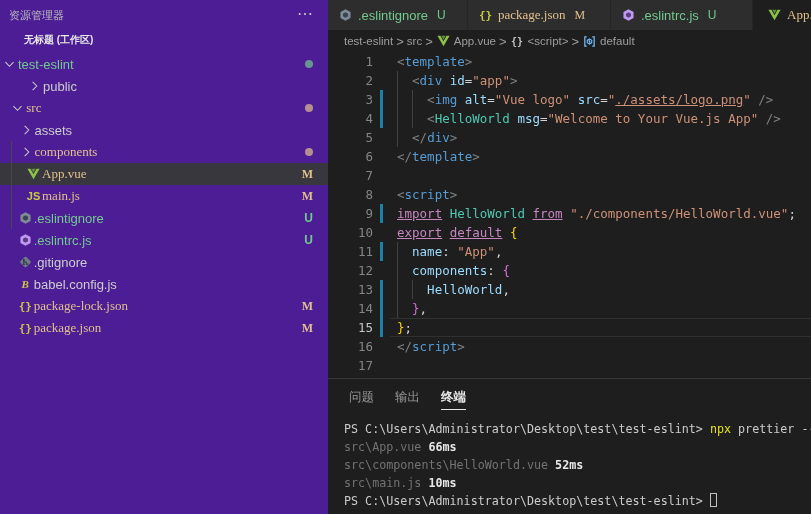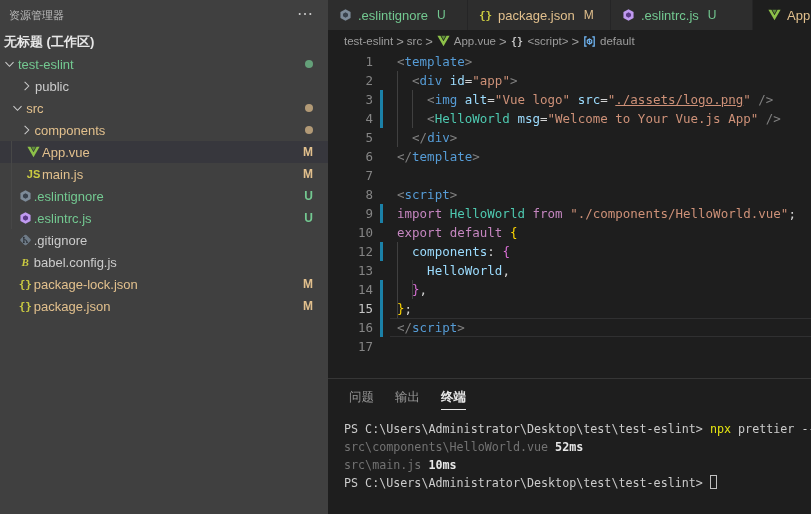--- a/index.html
+++ b/index.html
@@ -1,38 +1,38 @@
 <!DOCTYPE html>
 <html style="--tree-default: #cccccc; --git-added: #73c991; --git-modified: #e2c08d; --git-ignored: #8c8c8c; --syn-punct: #808080; --syn-tag: #569cd6; --syn-attr: #9cdcfe; --syn-string: #ce9178; --syn-component: #4ec9b0; --syn-keyword: #c586c0; --syn-bracket1: #ffd700; --syn-bracket2: #da70d6; --syn-fg: #d4d4d4; --term-fg: #cccccc; --term-yellow: #e5e510; --term-dim: #737373; --term-bright: #e8e8e8; --git-gutter-modified: #1b81a8; --eslint-purple: #c09af0; --seti-yellow: #cbcb41; --seti-blue: #519aba; --vue-green: #8dc149; --symbol-blue: #75beff;"><head>
 <meta charset="utf-8">
 <style>
   * { margin:0; padding:0; box-sizing:border-box; }
   html,body { width:811px; height:514px; overflow:hidden; background:#1e1e1e; }
   body { font-family:"Liberation Sans", sans-serif; -webkit-font-smoothing:antialiased; }
   #app { position:relative; width:811px; height:514px; overflow:hidden; background:#1e1e1e; }
 
   
-  #sidebar { position:absolute; left:0; top:0; width:328px; height:514px; background:#404040; }
+  #sidebar { position:absolute; left:0; top:0; width:328px; height:514px; background:#4c1d95; }
   #sidebar-title-row { position:absolute; left:0; top:0; width:328px; height:28px; }
   #sidebar-title { position:absolute; left:9px; top:8px; font-size:11px; color:#bbbbbb; }
   #sidebar-more { position:absolute; right:14px; top:4px; font-size:16px; color:#c5c5c5; letter-spacing:1px; cursor:pointer; }
-  #section-header { position:absolute; left:4px; top:33px; font-size:13px; font-weight:bold; color:#e7e7e7; }
+  #section-header { position:absolute; left:24px; top:33px; font-size:10px; font-weight:bold; color:#e7e7e7; }
   #tree { position:absolute; left:0; top:53px; width:328px; }
   .trow { position:relative; height:22px; width:328px; display:flex; align-items:center; }
   .trow.selected { background:#37373d; }
   .ticon { width:15px; height:16px; flex:none; display:flex; align-items:center; justify-content:center; }
   .tlabel { font-size:13px; margin-left:1px; white-space:pre; }
   .tbadge { position:absolute; right:15px; top:0; height:22px; display:flex; align-items:center; font-size:12px; font-weight:600; }
   .tdot { width:8px; height:8px; border-radius:50%; opacity:0.7; }
   #tree-guide { position:absolute; left:11px; width:1px; background:#474747; }
 
   
   .c-default { color:var(--tree-default); }
   .c-added { color:var(--git-added); }
-  .c-modified { color:var(--git-modified); }
+  .c-modified { color:var(--git-modified);font-family:Liberation Serif, serif; }
   .c-ignored { color:var(--git-ignored); }
 
   
   #main { position:absolute; left:328px; top:0; width:483px; height:514px; background:#1e1e1e; }
 
   
   #tabbar { position:absolute; left:0; top:0; width:483px; height:30px; background:#252526; display:flex; overflow:hidden; }
   .tab { height:30px; flex:none; display:flex; align-items:center; padding:0 10px; background:#2d2d2d; border-right:1px solid #252526; cursor:pointer; }
   .tab.active { background:#1e1e1e; border-right:none; }
   .tab .ticon { margin-right:5px; }
@@ -53,21 +53,21 @@
   .ctext { position:absolute; left:69px; top:0; height:19px; line-height:19px; white-space:pre; }
   .curline-box { position:absolute; left:62px; right:0; height:19px; border-top:1px solid #303031; border-bottom:1px solid #303031; }
   .gitbar { position:absolute; left:52px; width:3px; background:#1b81a8; }
   .iguide { position:absolute; width:1px; background:#404040; }
 
   .s-p { color:var(--syn-punct); }
   .s-tag { color:var(--syn-tag); }
   .s-attr { color:var(--syn-attr); }
   .s-str { color:var(--syn-string); }
   .s-comp { color:var(--syn-component); }
-  .s-kw { color:var(--syn-keyword); }
+  .s-kw { color:var(--syn-keyword);text-decoration:underline; }
   .s-b1 { color:var(--syn-bracket1); }
   .s-b2 { color:var(--syn-bracket2); }
   .s-fg { color:var(--syn-fg); }
   .s-link { color:var(--syn-string); text-decoration:underline; }
 
   
   #panel { position:absolute; left:0; top:378px; width:483px; height:120px; border-top:1px solid #363636; }
   #panel-tabs { position:absolute; left:21px; top:4px; height:28px; display:flex; }
   .ptab { margin-right:21px; height:28px; display:flex; align-items:center; font-size:12.5px; color:#969696; cursor:pointer; position:relative; }
   .ptab.active { color:#e7e7e7; font-weight:bold; }
@@ -99,38 +99,46 @@
           <span class="ticon">
             <svg width="16" height="16" viewBox="0 0 16 16">
               <path d="M3.7 6 L8 10.4 L12.3 6" fill="none" stroke="#cccccc" stroke-width="1.1"></path>
             </svg>
           </span>
           <span class="tlabel c-added">test-eslint</span>
           <span class="tbadge">
             <span class="tdot" style="background: rgb(115, 201, 145);"></span>
           </span>
         </div>
-        <div class="trow" style="padding-left: 19px;">
+        <div class="trow" style="padding-left: 27px;">
           <span class="ticon">
             <svg width="16" height="16" viewBox="0 0 16 16">
               <path d="M6 3.7 L10.4 8 L6 12.3" fill="none" stroke="#cccccc" stroke-width="1.1"></path>
             </svg>
           </span>
           <span class="tlabel c-default">public</span>
         </div>
         <div class="trow" style="padding-left: 10.25px;">
           <span class="ticon">
             <svg width="16" height="16" viewBox="0 0 16 16">
               <path d="M3.7 6 L8 10.4 L12.3 6" fill="none" stroke="#cccccc" stroke-width="1.1"></path>
             </svg>
           </span>
           <span class="tlabel c-modified">src</span>
           <span class="tbadge">
             <span class="tdot" style="background: rgb(226, 192, 141);"></span>
           </span>
+        </div>
+        <div class="trow" style="padding-left: 18.5px;">
+          <span class="ticon">
+            <svg width="16" height="16" viewBox="0 0 16 16">
+              <path d="M6 3.7 L10.4 8 L6 12.3" fill="none" stroke="#cccccc" stroke-width="1.1"></path>
+            </svg>
+          </span>
+          <span class="tlabel c-default">assets</span>
         </div>
         <div class="trow" style="padding-left: 18.5px;">
           <span class="ticon">
             <svg width="16" height="16" viewBox="0 0 16 16">
               <path d="M6 3.7 L10.4 8 L6 12.3" fill="none" stroke="#cccccc" stroke-width="1.1"></path>
             </svg>
           </span>
           <span class="tlabel c-modified">components</span>
           <span class="tbadge">
             <span class="tdot" style="background: rgb(226, 192, 141);"></span>
@@ -301,20 +309,24 @@
         </div>
         <div class="cline">
           <div class="cnum">9</div>
           <div class="ctext"><span class="s-kw">import</span><span class="s-fg"> </span><span class="s-comp">HelloWorld</span><span class="s-fg"> </span><span class="s-kw">from</span><span class="s-fg"> </span><span class="s-str">"./components/HelloWorld.vue"</span><span class="s-fg">;</span></div>
         </div>
         <div class="cline">
           <div class="cnum">10</div>
           <div class="ctext"><span class="s-kw">export</span><span class="s-fg"> </span><span class="s-kw">default</span><span class="s-fg"> </span><span class="s-b1">{</span></div>
         </div>
         <div class="cline">
+          <div class="cnum">11</div>
+          <div class="ctext"><span class="s-fg">  </span><span class="s-attr">name</span><span class="s-fg">: </span><span class="s-str">"App"</span><span class="s-fg">,</span></div>
+        </div>
+        <div class="cline">
           <div class="cnum">12</div>
           <div class="ctext"><span class="s-fg">  </span><span class="s-attr">components</span><span class="s-fg">: </span><span class="s-b2">{</span></div>
         </div>
         <div class="cline">
           <div class="cnum">13</div>
           <div class="ctext"><span class="s-fg">    </span><span class="s-attr">HelloWorld</span><span class="s-fg">,</span></div>
         </div>
         <div class="cline">
           <div class="cnum">14</div>
           <div class="ctext"><span class="s-fg">  </span><span class="s-b2">}</span><span class="s-fg">,</span></div>
@@ -342,20 +354,21 @@
         <div class="iguide" style="left: 84.04px; top: 228px; height: 19px;"></div>
       </div>
     <div id="panel">
       <div id="panel-tabs">
           <div class="ptab">问题</div>
           <div class="ptab">输出</div>
           <div class="ptab active">终端</div>
         </div>
       <div id="terminal">
           <div class="tline"><span class="t-fg">PS C:\Users\Administrator\Desktop\test\test-eslint&gt; </span><span class="t-yellow">npx</span><span class="t-fg"> prettier --</span></div>
+          <div class="tline"><span class="t-dim">src\App.vue </span><span class="t-bright">66ms</span></div>
           <div class="tline"><span class="t-dim">src\components\HelloWorld.vue </span><span class="t-bright">52ms</span></div>
           <div class="tline"><span class="t-dim">src\main.js </span><span class="t-bright">10ms</span></div>
           <div class="tline"><span class="t-fg">PS C:\Users\Administrator\Desktop\test\test-eslint&gt; </span><span class="term-cursor"></span></div>
         </div>
     </div>
   </div>
 
 </div>
 
 </body></html>

